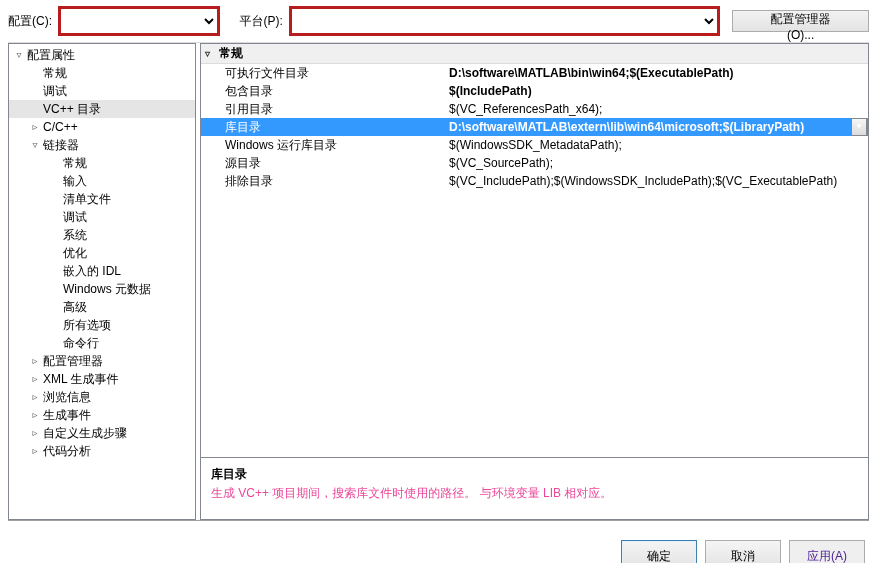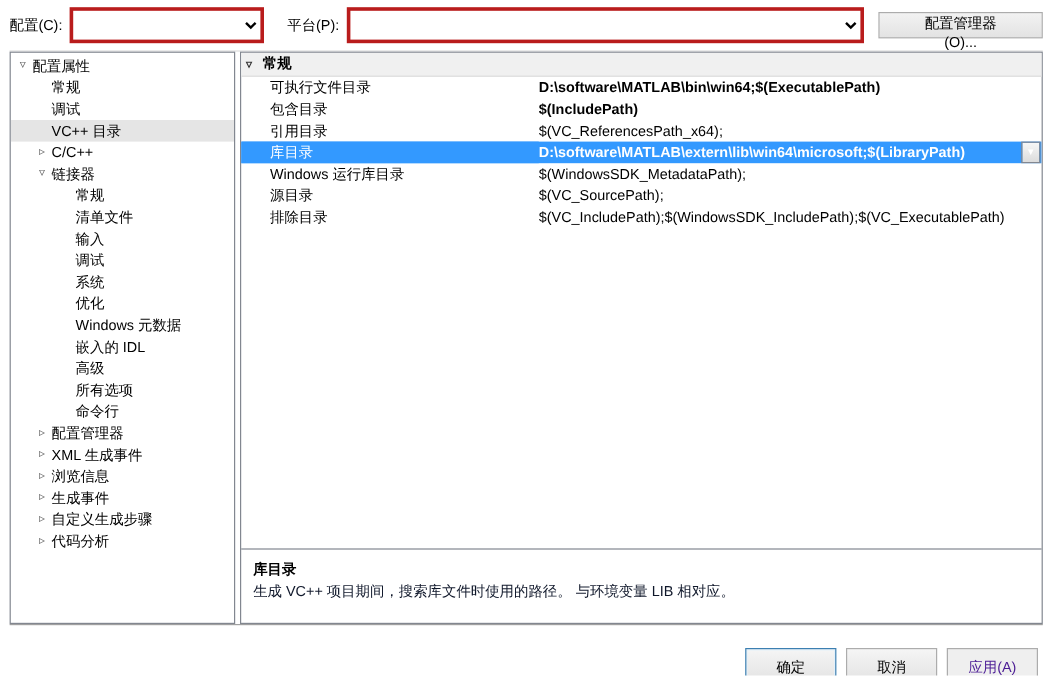--- a/index.html
+++ b/index.html
@@ -34,21 +34,21 @@
 .prop-row .val { flex:1; white-space:nowrap; overflow:hidden; }
 .prop-row.bold .val { font-weight:bold; }
 .prop-row.selected { background:#3399ff; color:#fff; }
 .prop-row.selected .name { background:#3399ff; color:#fff; }
 .prop-row.selected .val { font-weight:bold; }
 .prop-row .dd-btn { width:16px; border:1px solid #828790; background:linear-gradient(#f6f6f6,#dcdcdc); margin-right:1px; text-align:center; font-size:9px; line-height:15px;}
 .prop-row .val-wrap { flex:1; display:flex; }
 
 .help { border-top:1px solid #828790; padding:8px 10px; height:62px; }
 .help .title { font-weight:bold; margin-bottom:2px;}
-.help .desc { color:#0f172a; }
+.help .desc { color:#ec4899; }
 
 .buttons { display:flex; justify-content:flex-end; gap:8px; padding:8px 12px 8px 0; }
 .buttons button { width:76px; height:32px; border:1px solid #acacac; background:linear-gradient(#f5f5f5,#e1e1e1); cursor:pointer;margin-top:11px;}
 .buttons button.primary { border:1px solid #3c7fb1; box-shadow:0 0 0 1px #e3f1fa inset; }
 .buttons button[disabled] { color:#4c1d95; background:#efefef; }
 </style>
 </head>
 <body>
 
 <div class="toolbar">
@@ -91,45 +91,45 @@
         <li class="tree-row indent-1">
           <span class="arrow">▿</span>
           <span class="label">链接器</span>
         </li>
         <li class="tree-row indent-2">
           <span class="arrow"></span>
           <span class="label">常规</span>
         </li>
         <li class="tree-row indent-2">
           <span class="arrow"></span>
+          <span class="label">输入</span>
+        </li>
+        <li class="tree-row indent-2">
+          <span class="arrow"></span>
           <span class="label">清单文件</span>
         </li>
         <li class="tree-row indent-2">
           <span class="arrow"></span>
-          <span class="label">输入</span>
-        </li>
-        <li class="tree-row indent-2">
-          <span class="arrow"></span>
           <span class="label">调试</span>
         </li>
         <li class="tree-row indent-2">
           <span class="arrow"></span>
           <span class="label">系统</span>
         </li>
         <li class="tree-row indent-2">
           <span class="arrow"></span>
           <span class="label">优化</span>
         </li>
         <li class="tree-row indent-2">
           <span class="arrow"></span>
+          <span class="label">嵌入的 IDL</span>
+        </li>
+        <li class="tree-row indent-2">
+          <span class="arrow"></span>
           <span class="label">Windows 元数据</span>
-        </li>
-        <li class="tree-row indent-2">
-          <span class="arrow"></span>
-          <span class="label">嵌入的 IDL</span>
         </li>
         <li class="tree-row indent-2">
           <span class="arrow"></span>
           <span class="label">高级</span>
         </li>
         <li class="tree-row indent-2">
           <span class="arrow"></span>
           <span class="label">所有选项</span>
         </li>
         <li class="tree-row indent-2">

